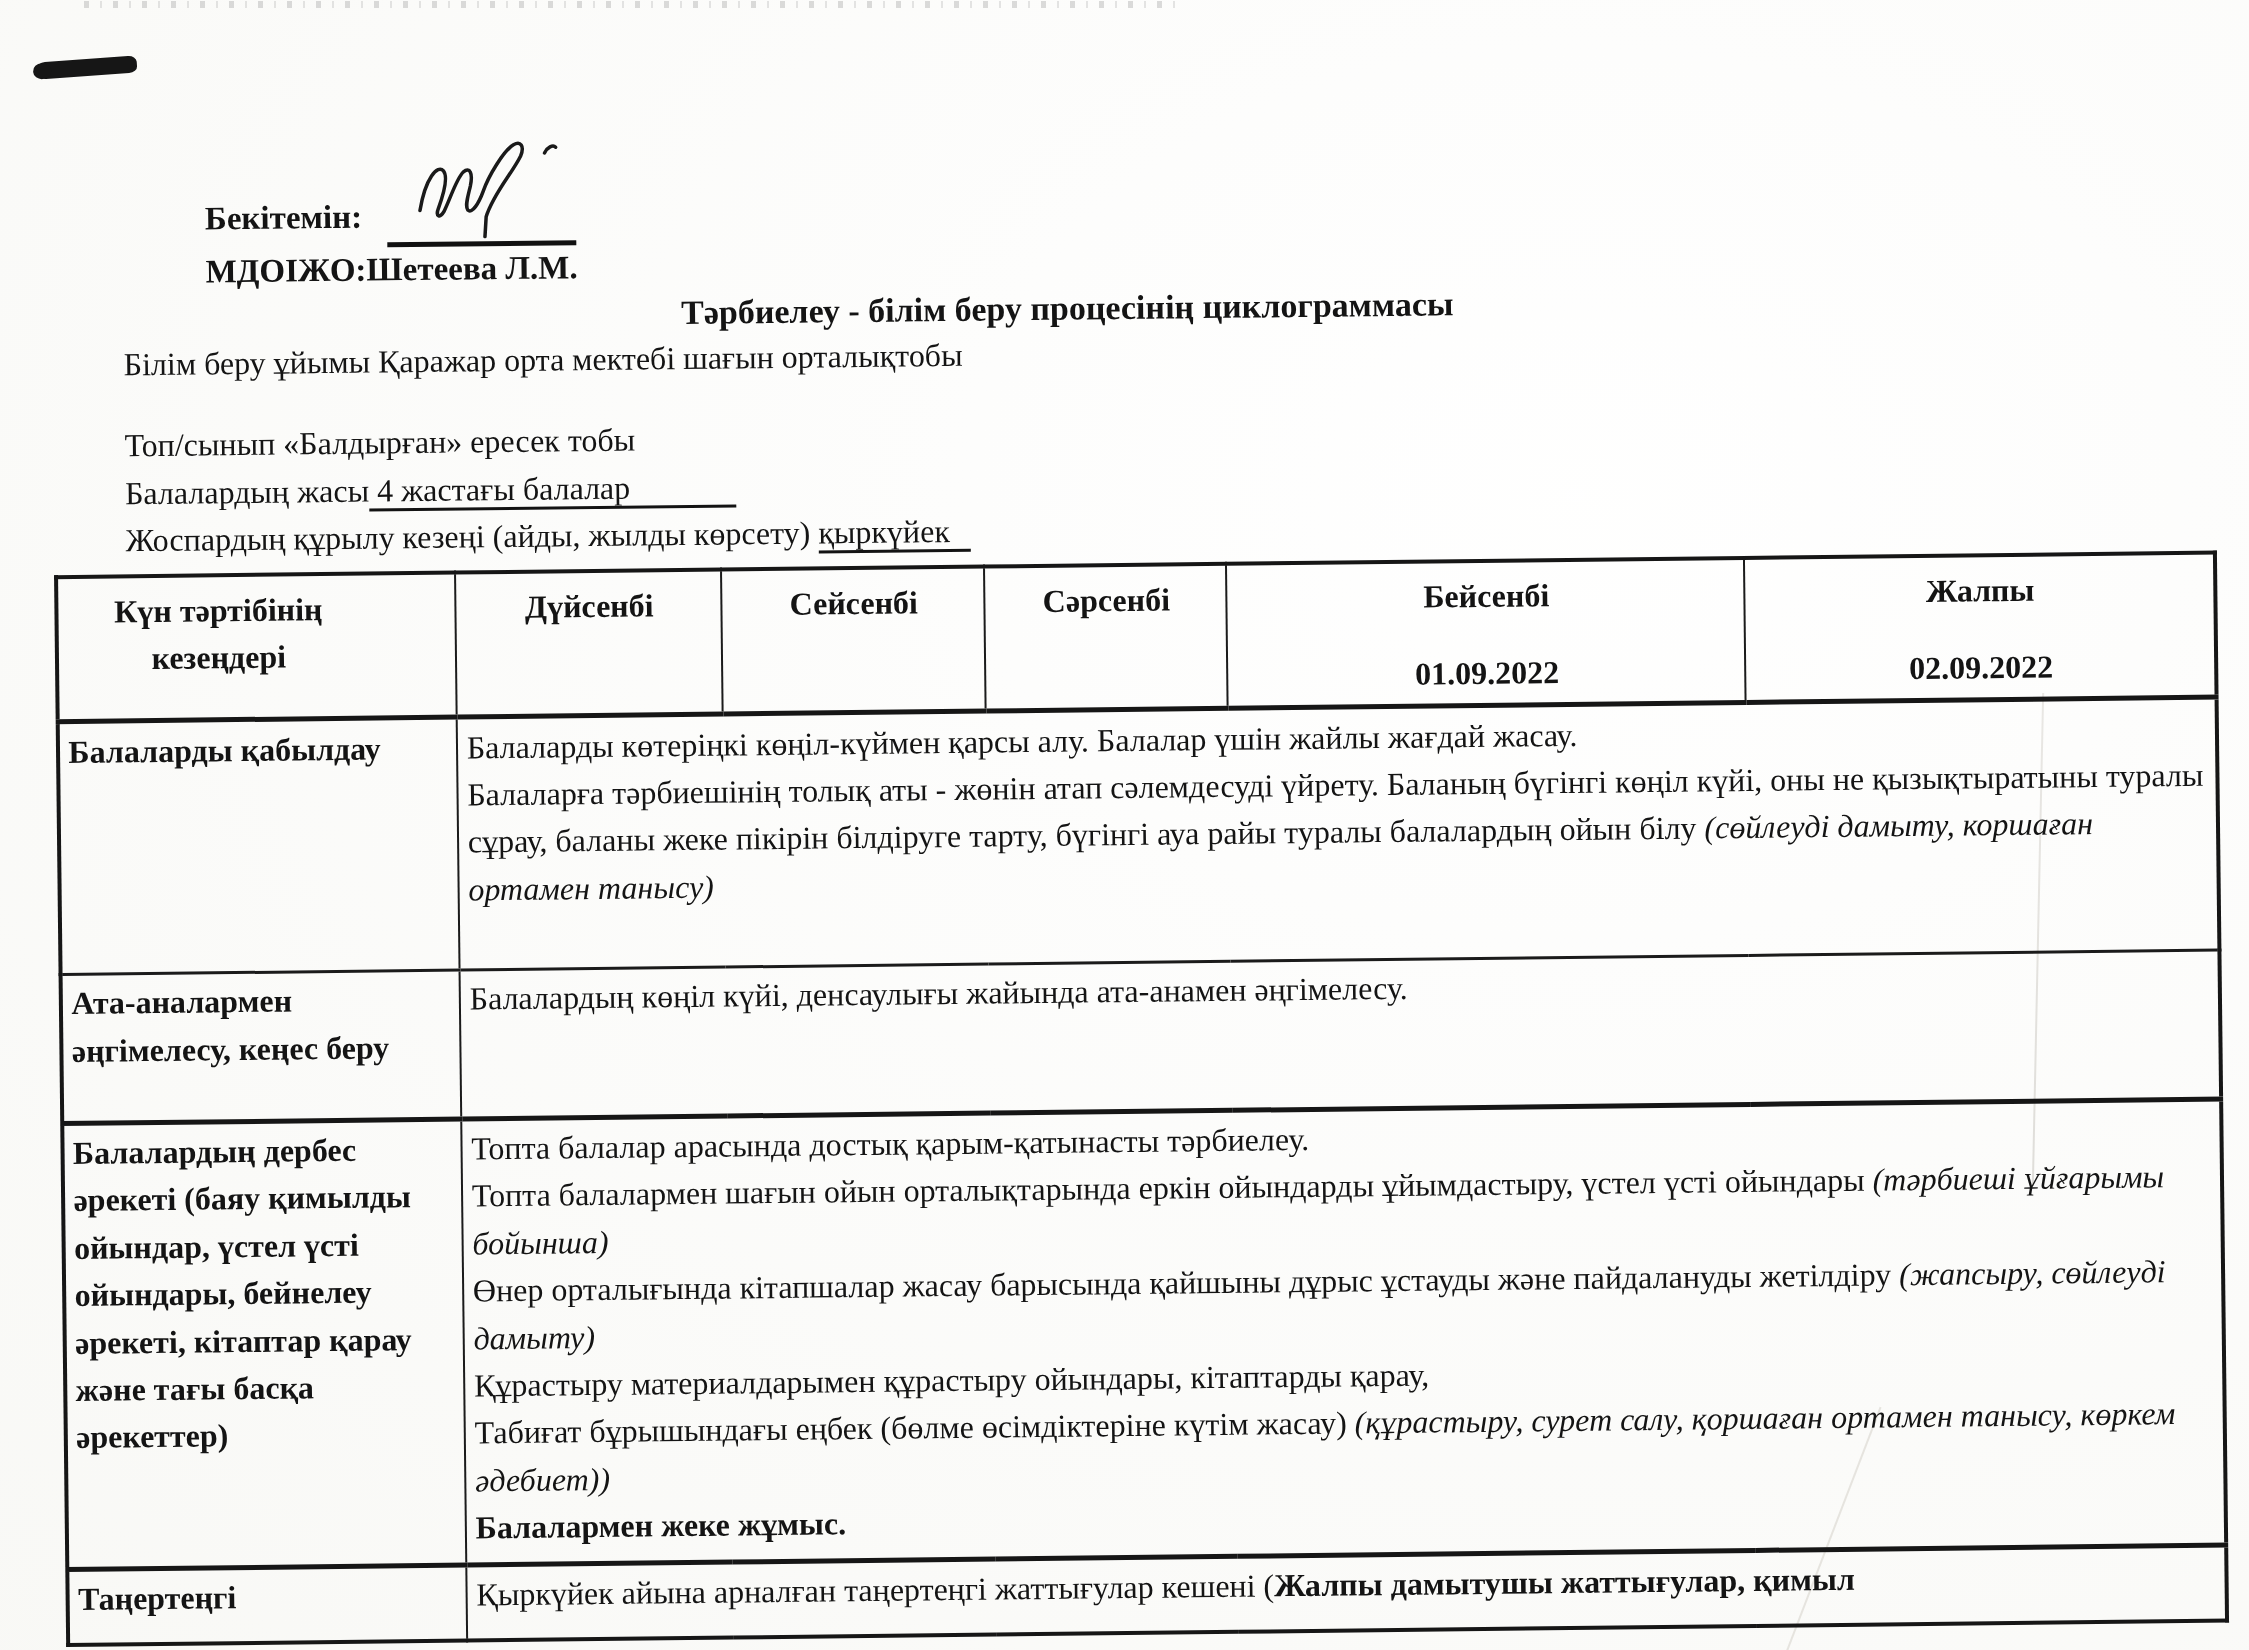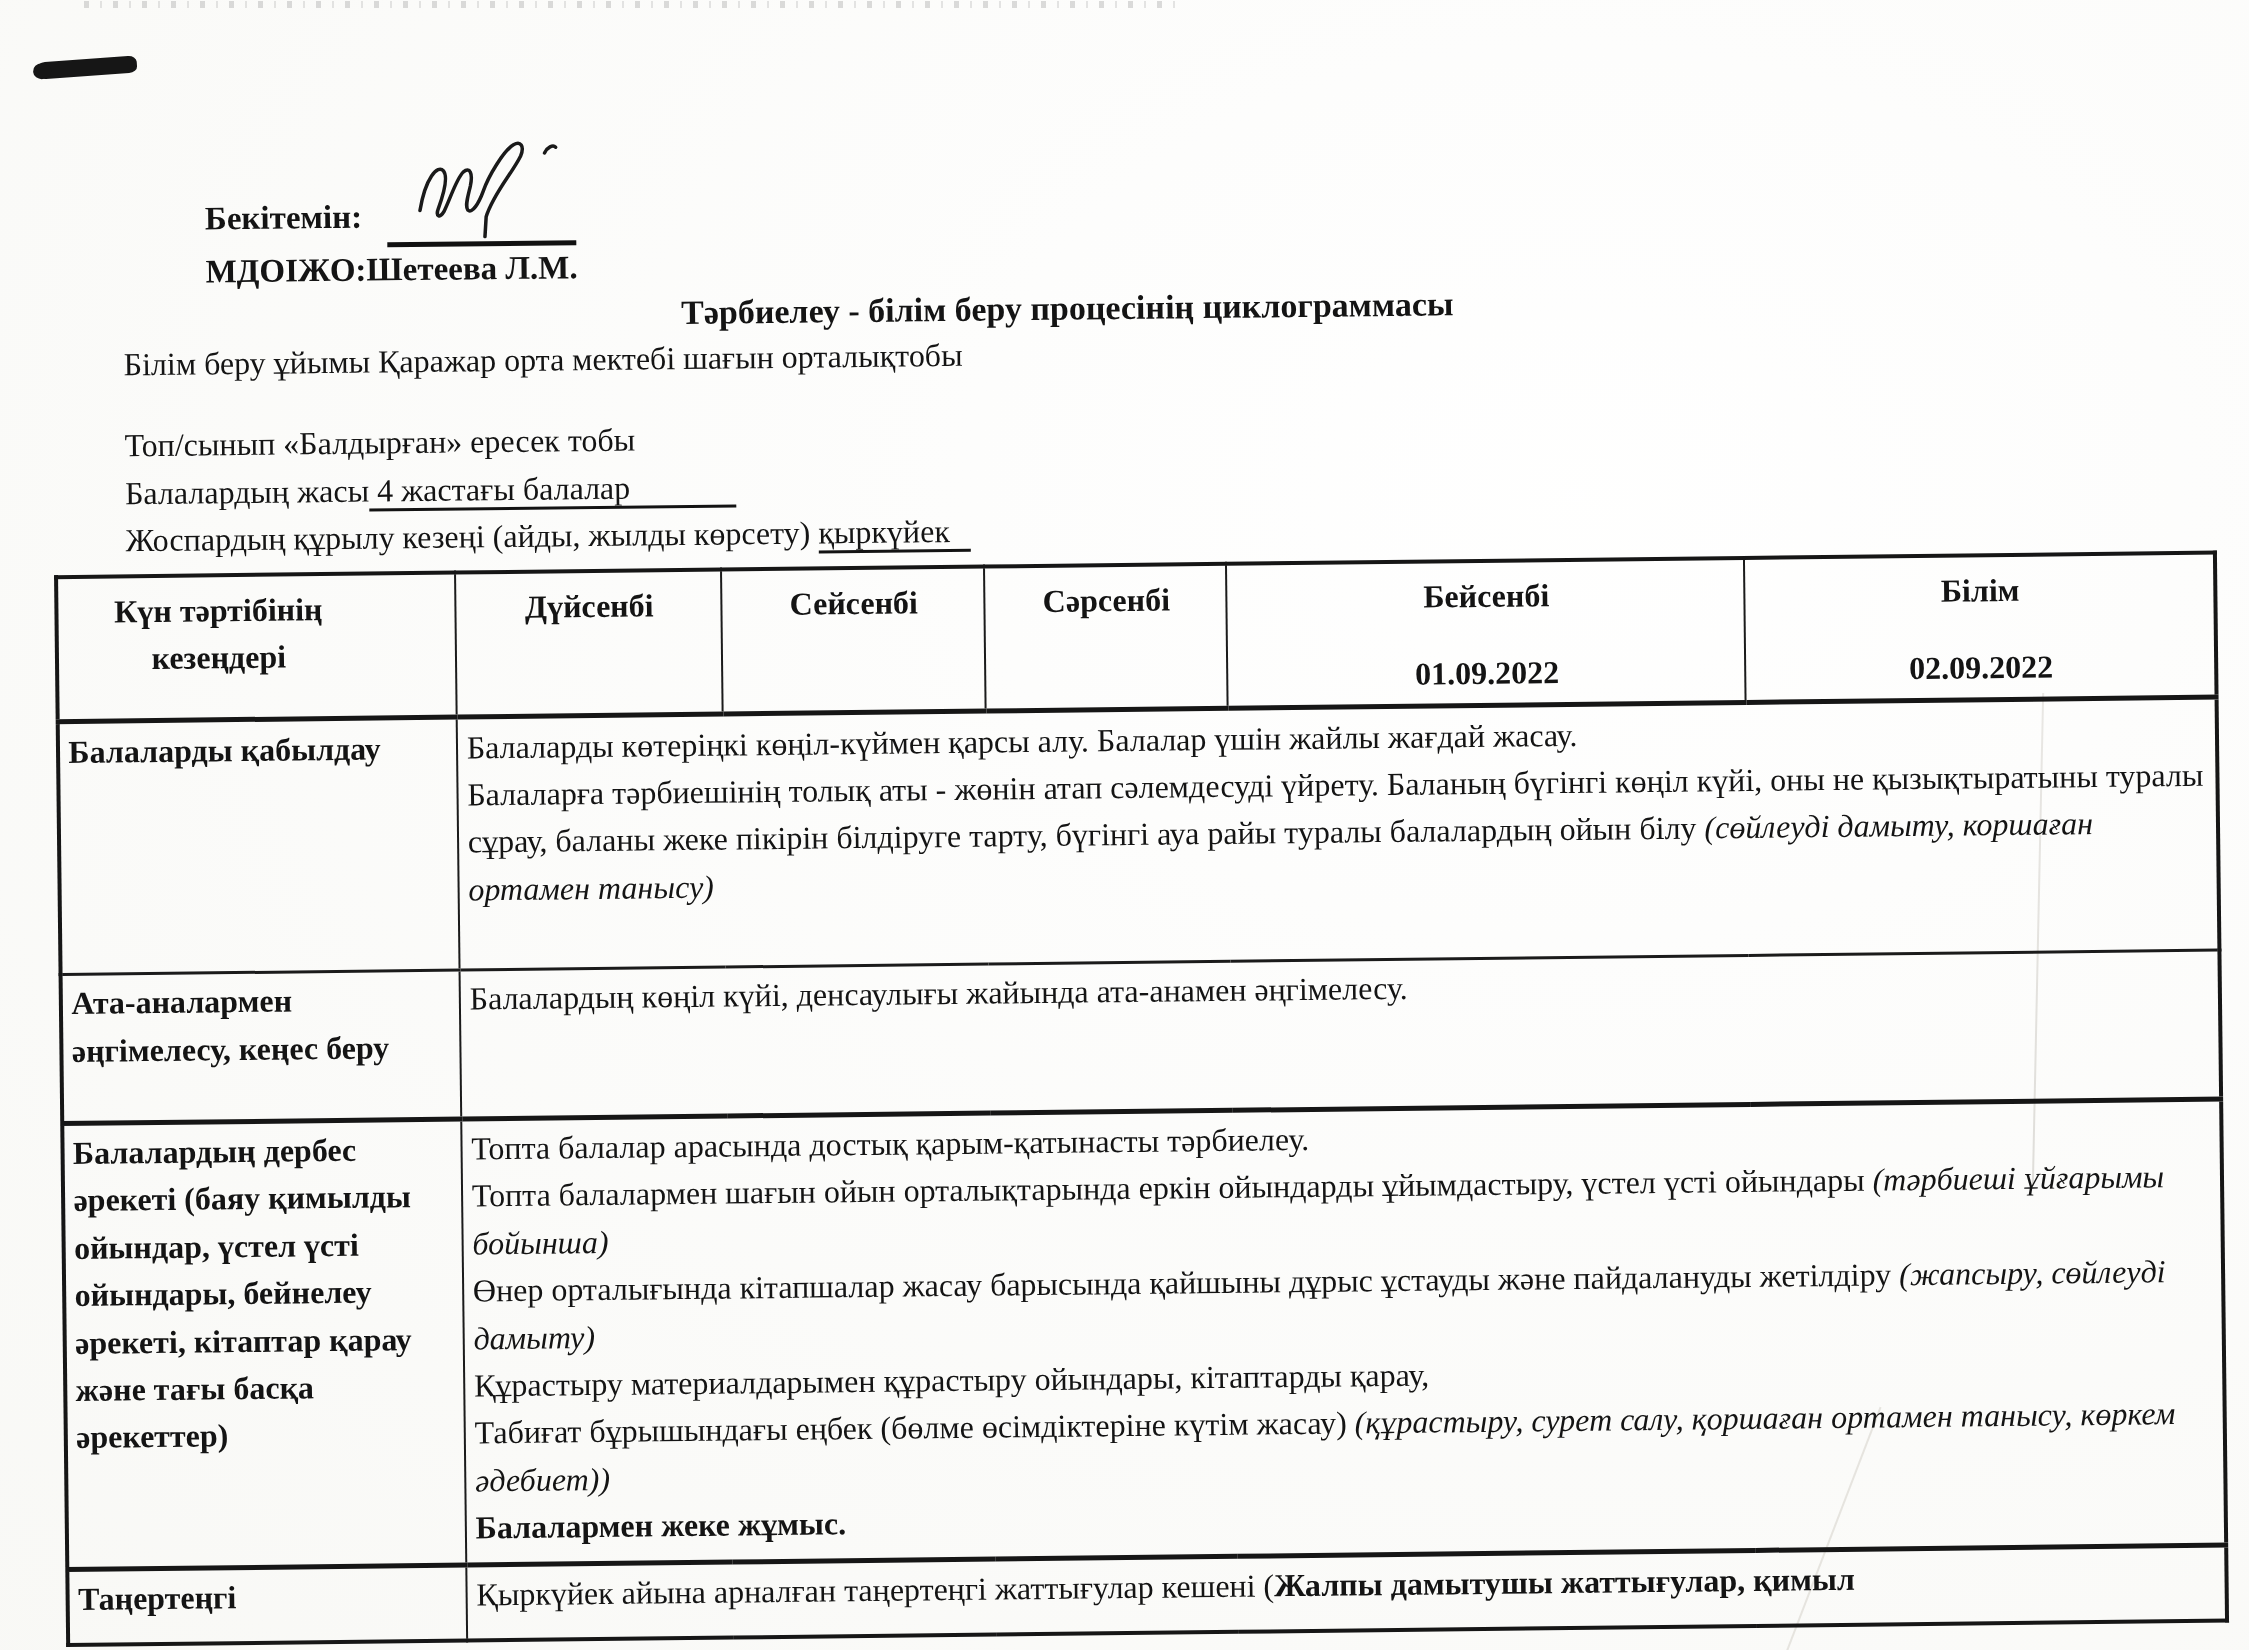--- a/index.html
+++ b/index.html
@@ -128,21 +128,21 @@
     </colgroup>
     <tbody>
       <tr class="hdr">
         <th class="col-stages" style="height:106px">
             <span class="hcell-stages">Күн тәртібінің кезеңдері</span>
           </th>
         <th><span>Дүйсенбі</span></th>
         <th><span>Сейсенбі</span></th>
         <th><span>Сәрсенбі</span></th>
         <th><span>Бейсенбі</span><span class="hdate">01.09.2022</span></th>
-        <th><span>Білім</span><span class="hdate">02.09.2022</span></th>
+        <th><span>Жалпы</span><span class="hdate">02.09.2022</span></th>
       </tr>
       <tr class="r1">
         <td class="rlabel" style="height:239px">Балаларды қабылдау</td>
         <td colspan="5">
             <div class="para"><span>Балаларды көтеріңкі көңіл-күймен қарсы алу. Балалар үшін жайлы жағдай жасау.</span></div>
             <div class="para"><span>Балаларға  тәрбиешінің  толық аты - жөнін  атап сәлемдесуді үйрету. Баланың бүгінгі көңіл күйі, оны не қызықтыратыны туралы сұрау, баланы жеке пікірін білдіруге тарту, бүгінгі ауа райы туралы балалардың ойын білу </span><span class="it">(сөйлеуді дамыту, коршаған ортамен танысу)</span></div>
           </td>
       </tr>
       <tr class="r2">
         <td class="rlabel" style="height:135px">Ата-аналармен әңгімелесу, кеңес беру</td>

